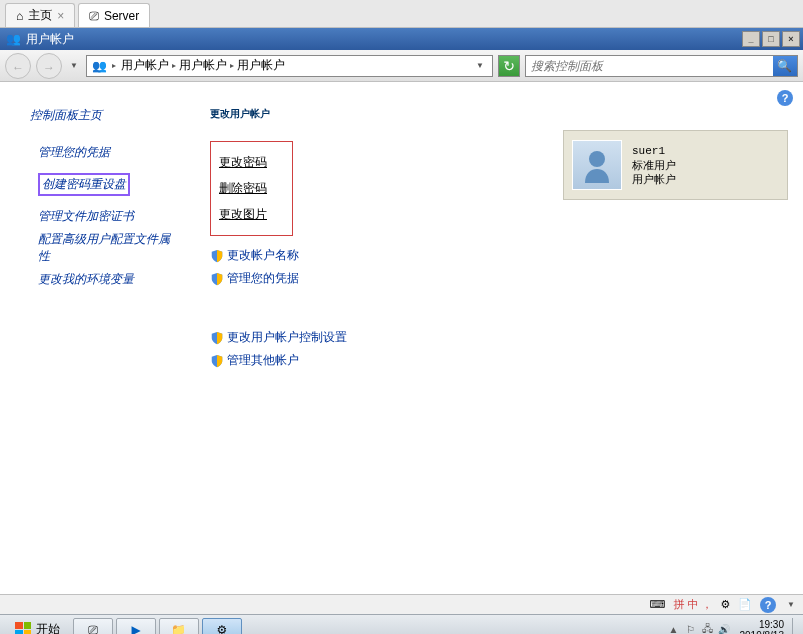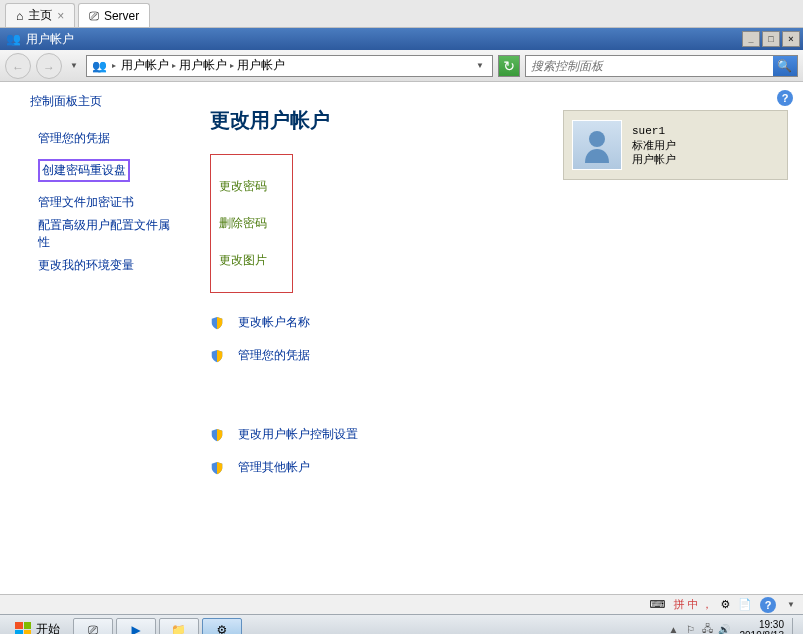--- a/index.html
+++ b/index.html
@@ -27,34 +27,34 @@
     .breadcrumb-sep { font-size: 8px; color: #555; }
     .refresh-btn { width: 22px; height: 22px; background: linear-gradient(#5cb85c, #3a9a3a); border: 1px solid #888; color: #fff; display: flex; align-items: center; justify-content: center; font-size: 14px; }
     .search-box { width: 273px; height: 22px; background: #fff; border: 1px solid #888; display: flex; align-items: center; }
     .search-input { flex: 1; border: none; outline: none; padding: 0 5px; color: #888; font-style: italic; font-size: 12px; }
     .search-btn { width: 24px; height: 20px; background: linear-gradient(#4a8be0, #2d6bc0); display: flex; align-items: center; justify-content: center; color: #fff; }
     
     
     .content { display: flex; height: 512px; background: #fff; position: relative; }
     .help-icon-top { position: absolute; right: 10px; top: 8px; width: 16px; height: 16px; border-radius: 50%; background: #4a8be0; color: #fff; display: flex; align-items: center; justify-content: center; font-size: 11px; font-weight: bold; }
     
-    .sidebar { width: 200px; padding: 11px 20px 20px 30px; }
+    .sidebar { width: 200px; padding: 25px 20px 20px 30px; font-style: italic; }
     .sidebar-title { color: #003399; margin-bottom: 20px; }
     .sidebar-link { color: #003399; margin: 6px 8px; cursor: pointer; display: block; }
     .sidebar-link.highlighted { border: 2px solid #8b5cf6; padding: 1px 2px; display: inline-block; }
     
     .main-area { flex: 1; padding: 25px 20px 20px 10px; position: relative; }
-    .main-title { color: #003366; font-size: 20px; font-weight: bold; margin-bottom: 20px; }
+    .main-title { color: #003366; font-size: 10px; font-weight: bold; margin-bottom: 20px; }
     .action-box { border: 1px solid #d04040; display: inline-block; padding: 3px 25px 3px 8px; margin-bottom: 5px; }
-    .action-link { color: #4d7c0f; margin: 20px 0; cursor: pointer; display: block; }
-    .action-link-shield { color: #003399; margin: 16px 0; cursor: pointer; display: flex; align-items: center; gap: 14px; }
+    .action-link { color: #000000; margin: 9px 0; cursor: pointer; display: block; text-decoration: underline; }
+    .action-link-shield { color: #003399; margin: 6px 0; cursor: pointer; display: flex; align-items: center; gap: 3px; }
     .shield-icon { width: 14px; height: 14px; display: inline-block; }
     .shield-svg { width: 14px; height: 14px; }
     
-    .user-card { position: absolute; right: 15px; top: 28px; width: 225px; height: 70px; background: #e8e6d8; border: 1px solid #c8c6b8; display: flex; align-items: center; padding: 8px; gap: 10px; }
+    .user-card { position: absolute; right: 15px; top: 48px; width: 225px; height: 70px; background: #e8e6d8; border: 1px solid #c8c6b8; display: flex; align-items: center; padding: 8px; gap: 10px; }
     .user-avatar { width: 50px; height: 50px; border: 1px solid #fff; background: linear-gradient(#d0e0f0, #b0c8e0); display: flex; align-items: center; justify-content: center; }
     .avatar-svg { width: 40px; height: 40px; }
     .user-info { font-size: 11px; line-height: 1.3; }
     .user-name { font-family: 'Courier New', monospace; }
     
     
     .status-bar { height: 20px; background: #f0f0f0; border-top: 1px solid #c0c0c0; display: flex; align-items: center; justify-content: flex-end; padding: 0 5px; gap: 8px; font-size: 11px; }
     .ime-section { display: flex; gap: 3px; align-items: center; color: #d04040; }
     .help-status { width: 16px; height: 16px; border-radius: 50%; background: #4a8be0; color: #fff; display: flex; align-items: center; justify-content: center; font-size: 11px; font-weight: bold; }
     

